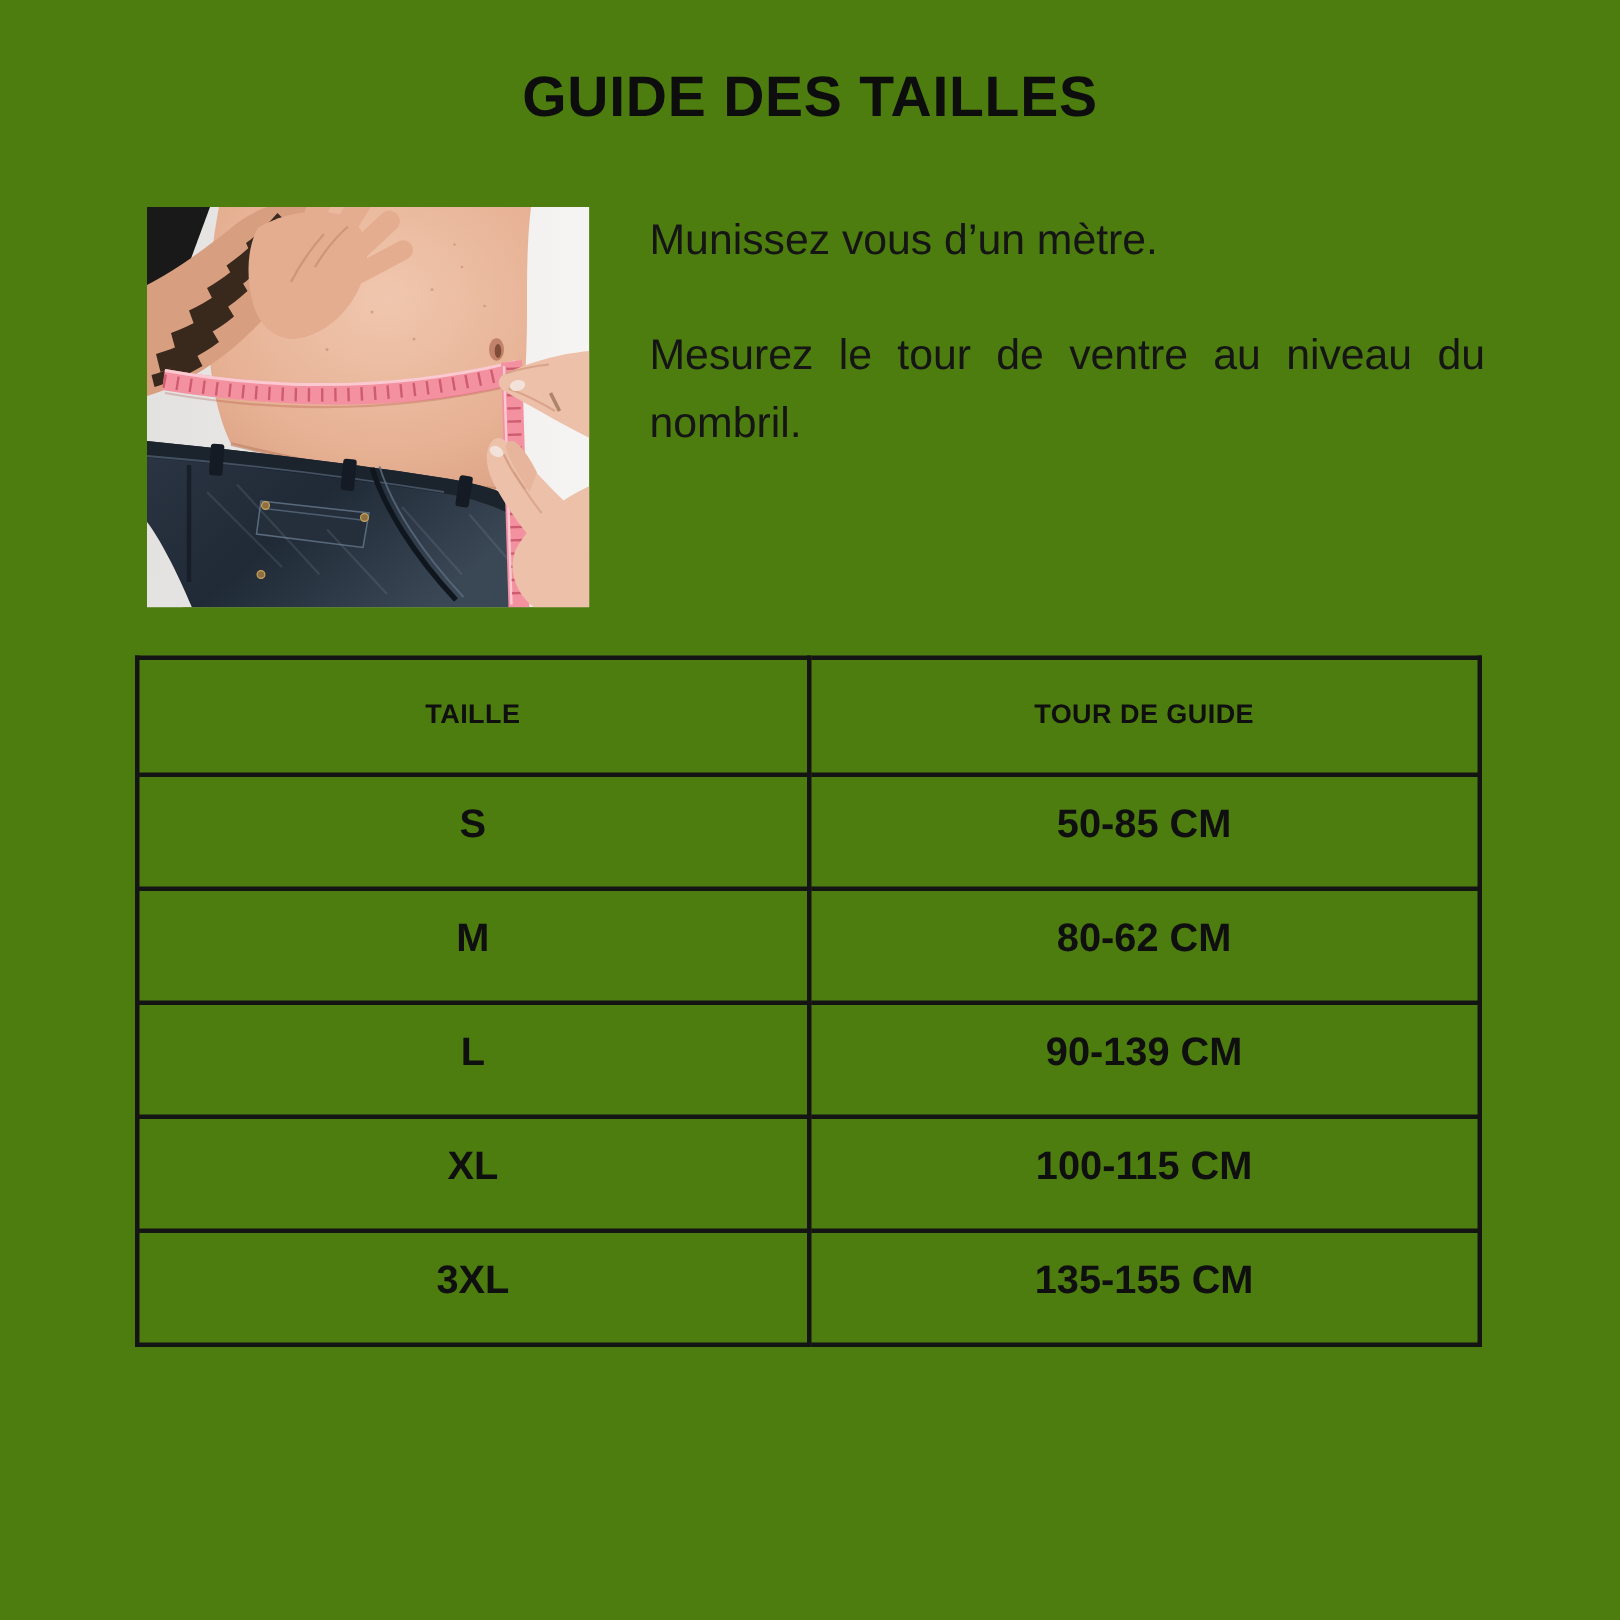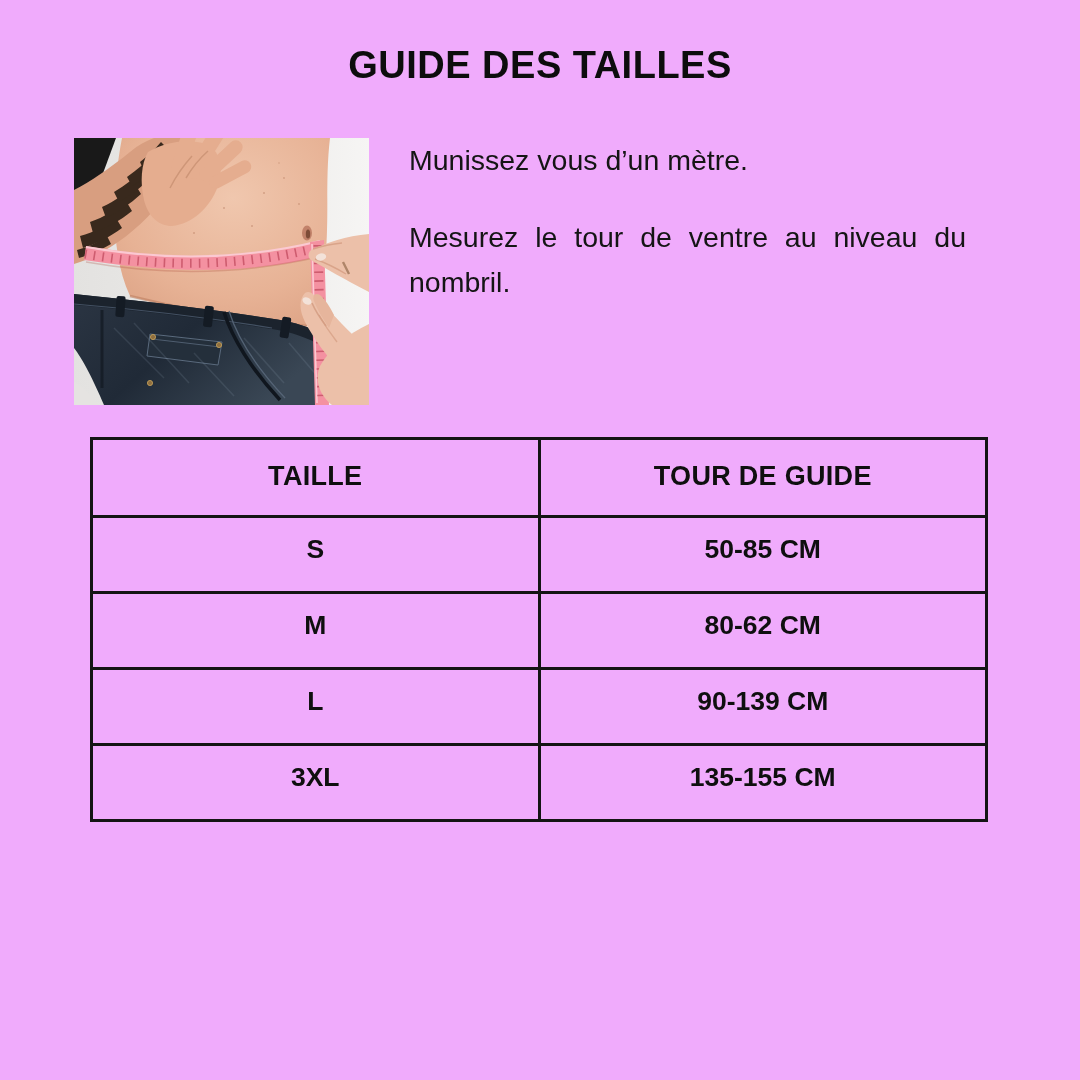--- a/index.html
+++ b/index.html
@@ -2,41 +2,41 @@
 <html><head>
 <meta charset="utf-8">
 <style>
   html, body { margin: 0; padding: 0; }
   body { font-family: "Liberation Sans", sans-serif; }
 
   .canvas {
     position: relative;
     width: 1080px;
     height: 1080px;
-    background: #f0abfc;
+    background: #4d7c0f;
     overflow: hidden;
   }
 
   .page-title {
     position: absolute;
     top: 44px;
     left: 0;
     right: 0;
     margin: 0;
     text-align: center;
     font-size: 38px;
     font-weight: bold;
     letter-spacing: 0.5px;
     color: #0d0d0d;
   }
 
   .content-row {
     position: absolute;
     top: 138px;
-    left: 74px;
+    left: 98px;
     width: 892px;
     display: flex;
     gap: 40px;
   }
 
   .photo-frame {
     flex: 0 0 auto;
     width: 295px;
     height: 267px;
     overflow: hidden;
@@ -63,21 +63,21 @@
   .size-table th, .size-table td {
     border: 3px solid #141414;
     text-align: center;
     vertical-align: middle;
     font-weight: bold;
     color: #0f0f0f;
     box-sizing: border-box;
   }
   .size-table th {
     height: 78px;
-    font-size: 27px;
+    font-size: 18px;
     letter-spacing: 0.3px;
     padding-bottom: 4px;
   }
   .size-table td {
     height: 76px;
     font-size: 26.5px;
     padding-bottom: 12px;
   }
 </style>
 </head>
@@ -235,19 +235,23 @@
       </tr>
       <tr>
         <td>M</td>
         <td>80-62 CM</td>
       </tr>
       <tr>
         <td>L</td>
         <td>90-139 CM</td>
       </tr>
       <tr>
+        <td>XL</td>
+        <td>100-115 CM</td>
+      </tr>
+      <tr>
         <td>3XL</td>
         <td>135-155 CM</td>
       </tr>
     </tbody>
   </table>
 
 </div>
 
 </body></html>

